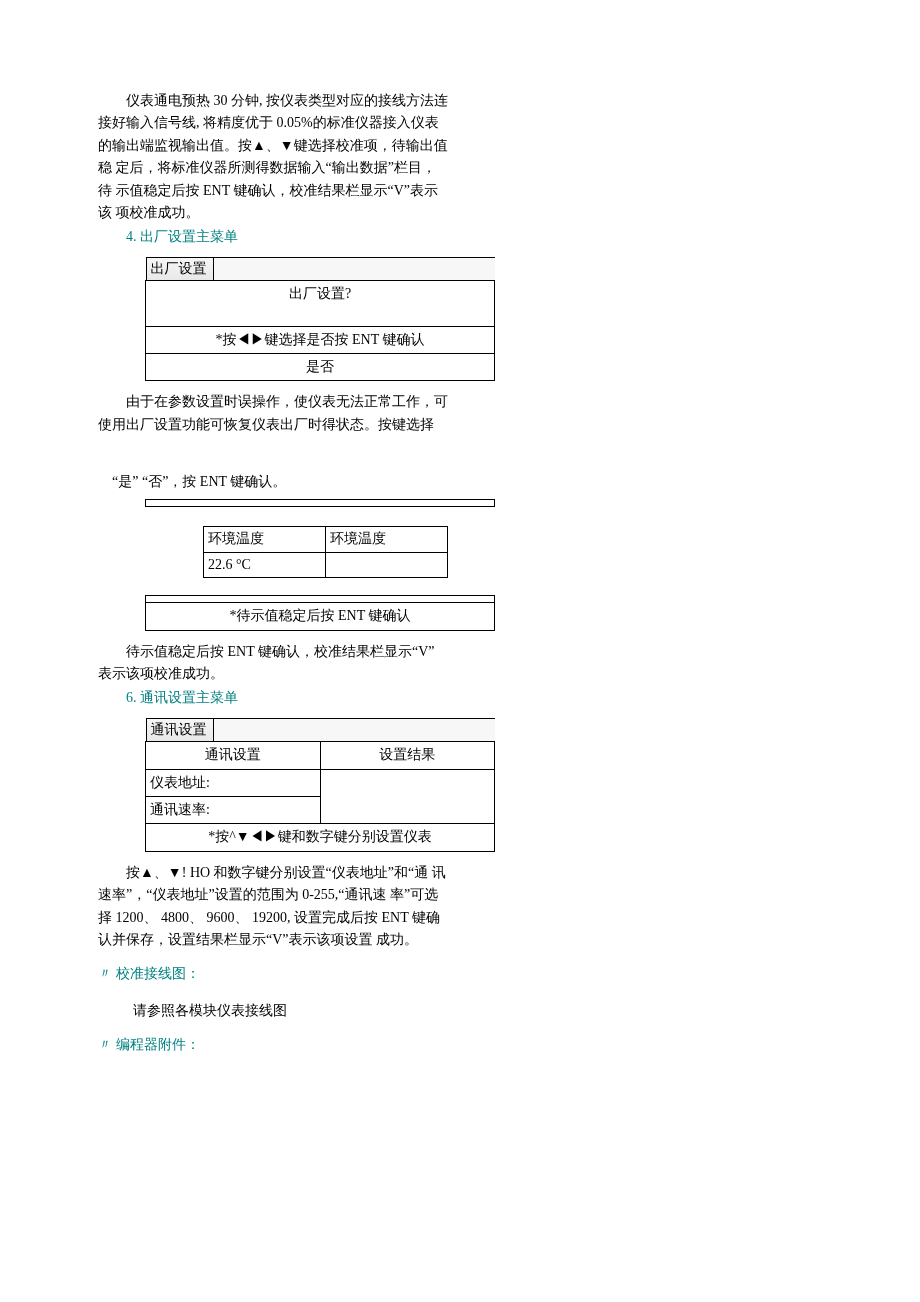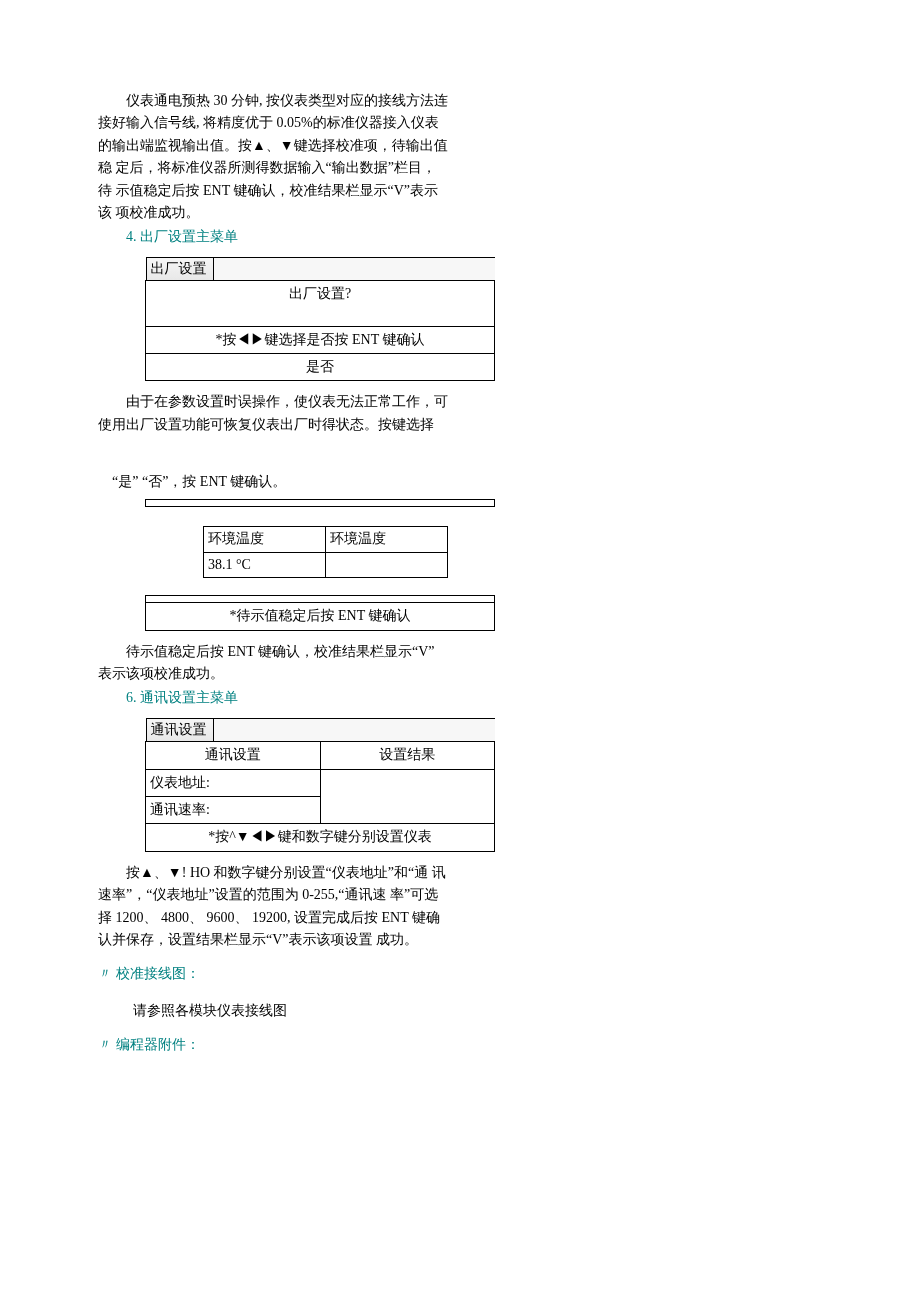--- a/index.html
+++ b/index.html
@@ -147,21 +147,21 @@
 </tbody>
   </table>
 
 <table class="sub-box">
   <tbody>
       <tr>
     <td style="width:50%;">环境温度</td>
     <td>环境温度</td>
   </tr>
   <tr>
-    <td>38.1 °C</td>
+    <td>22.6 °C</td>
     <td></td>
   </tr>
 </tbody>
   </table>
 
 <table class="box" style="margin-top:17px;padding-left:35px;">
   <tbody>
       <tr>
         <td style="height:6px;padding:0;"></td>
       </tr>

